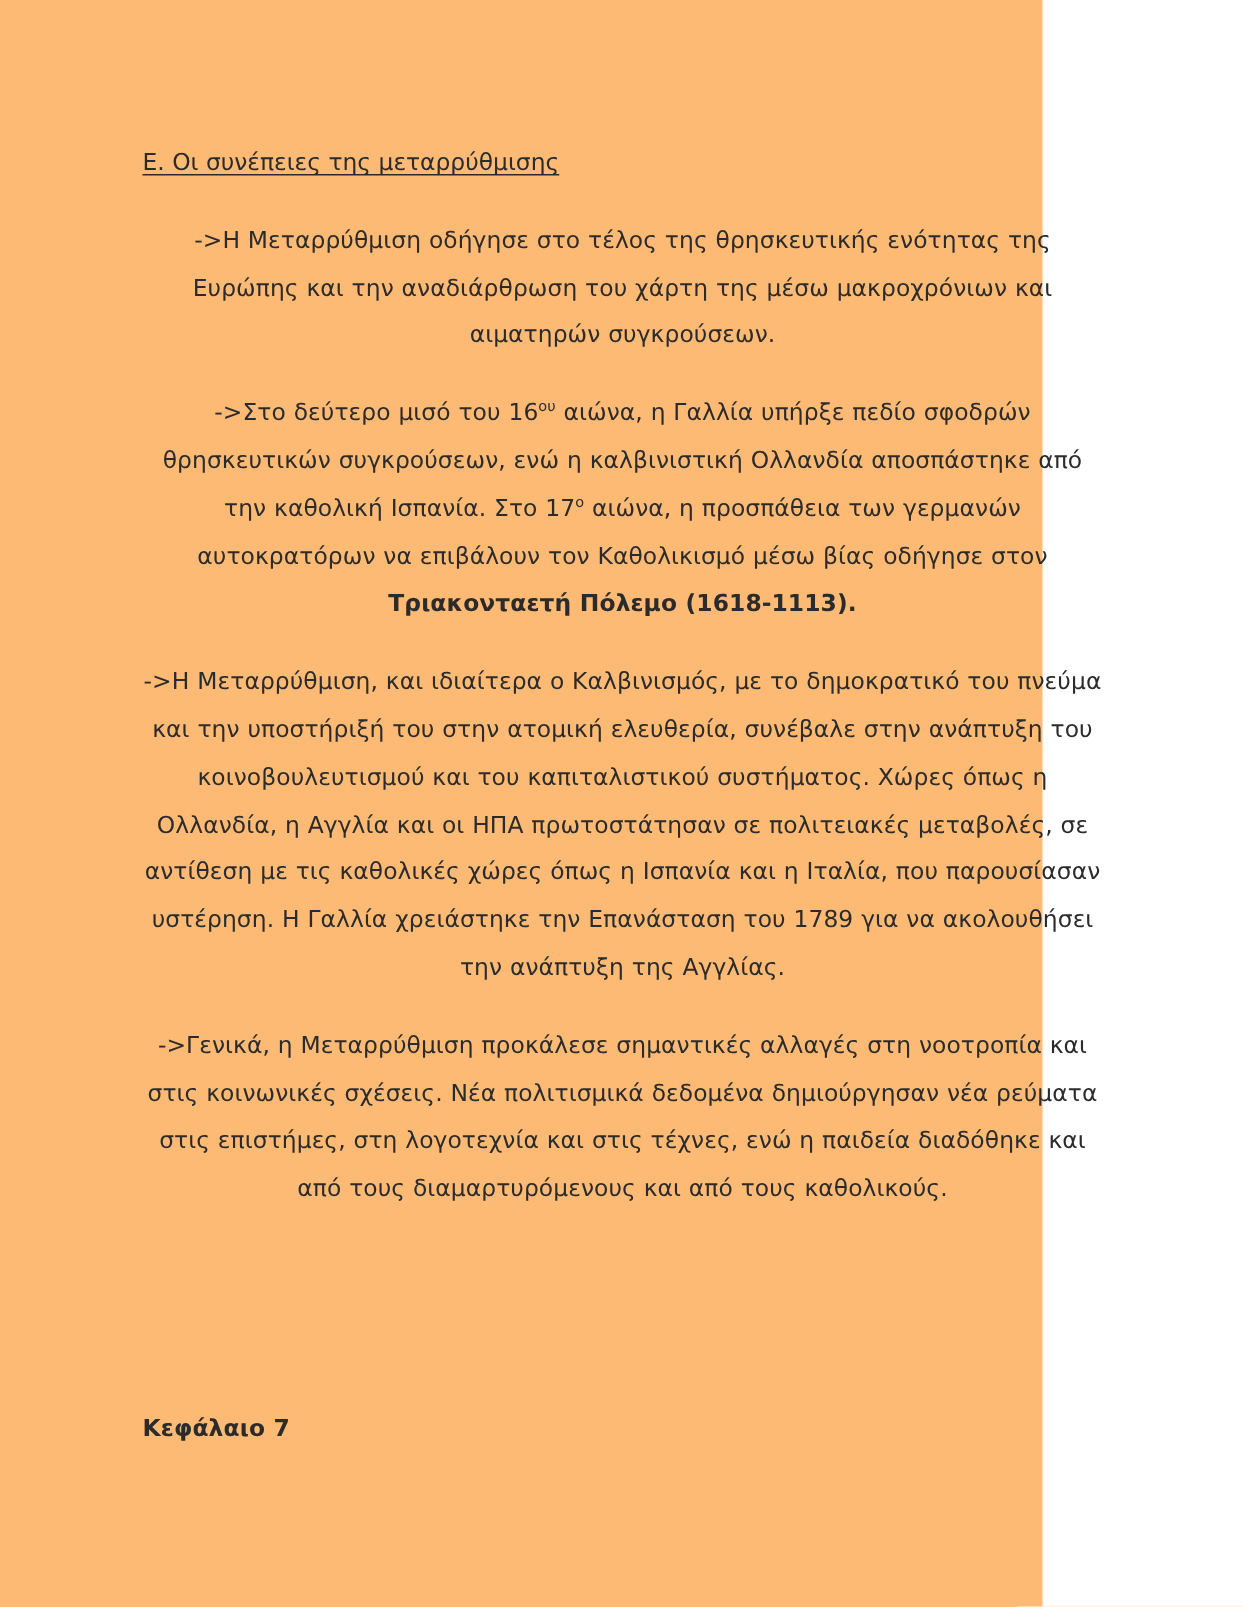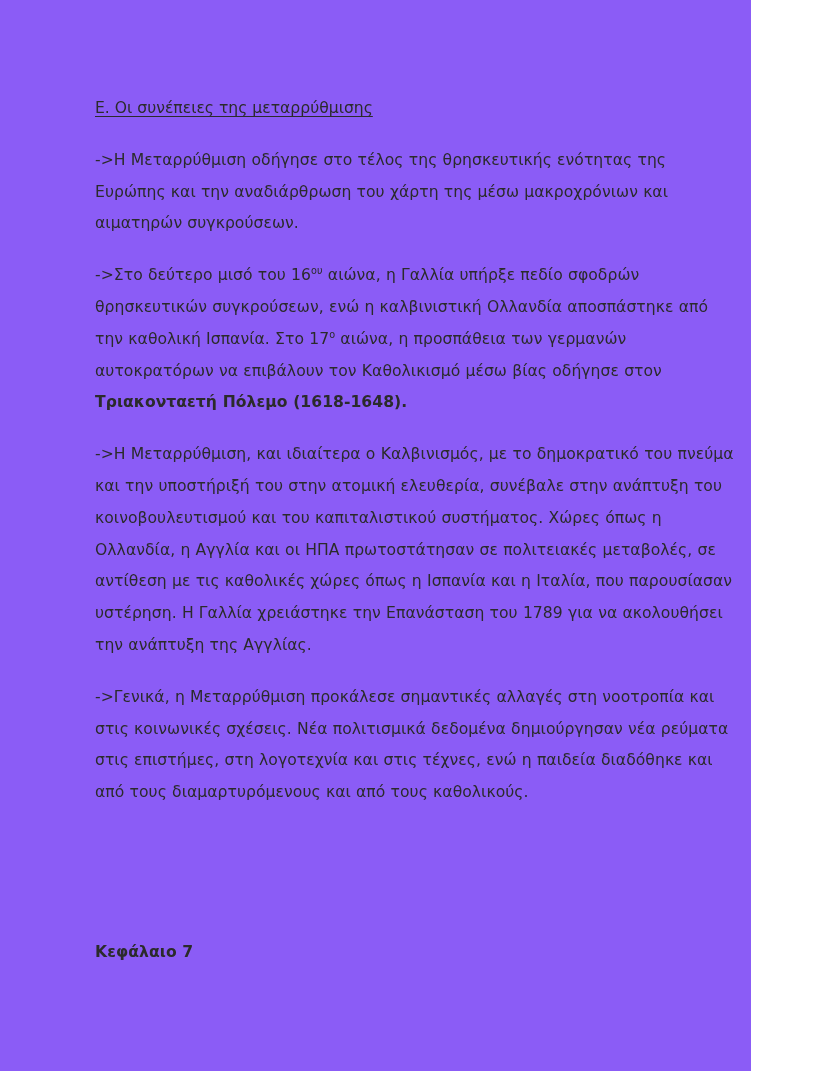--- a/index.html
+++ b/index.html
@@ -13,37 +13,37 @@
     height: 1071px;
     position: relative;
     overflow: hidden;
     font-family: "DejaVu Sans", "Liberation Sans", sans-serif;
     color: #2b2b2b;
     -webkit-font-smoothing: antialiased;
   }
 
   .page {
     box-sizing: border-box;
-    width: 751px;
+    width: 695px;
     height: 1071px;
-    background: #8b5cf6;
+    background: #fdba74;
     padding: 93px 93px 60px 95px;
   }
 
   .content {
     width: 640px;
   }
 
   
   .para {
     font-size: 15.6px;
     line-height: 31.8px;
     letter-spacing: 0.05px;
     margin: 0 0 20px 0;
-    text-align: left;
+    text-align: center;
     word-spacing: 0.2px;
   }
 
   .heading-underline {
     font-size: 15.6px;
     line-height: 31.8px;
     margin: 0 0 20px 0;
     font-weight: 400;
     text-decoration: underline;
     text-underline-offset: 3px;
@@ -81,21 +81,21 @@
 
 <div class="page">
   <div class="content">
 
     <div class="heading-underline">Ε. Οι συνέπειες της μεταρρύθμισης</div>
 
     <p class="para">-&gt;Η Μεταρρύθμιση οδήγησε στο τέλος της θρησκευτικής ενότητας της Ευρώπης και την αναδιάρθρωση του χάρτη της μέσω μακροχρόνιων και αιματηρών συγκρούσεων.</p>
 
 
     <p class="para">
-      <span>-&gt;Στο δεύτερο μισό του 16</span><sup>ου</sup><span> αιώνα, η Γαλλία υπήρξε πεδίο σφοδρών θρησκευτικών συγκρούσεων, ενώ η καλβινιστική Ολλανδία αποσπάστηκε από την καθολική Ισπανία. Στο 17</span><sup>ο</sup><span> αιώνα, η προσπάθεια των γερμανών αυτοκρατόρων να επιβάλουν τον Καθολικισμό μέσω βίας οδήγησε στον </span><b>Τριακονταετή Πόλεμο (1618-1648).</b>
+      <span>-&gt;Στο δεύτερο μισό του 16</span><sup>ου</sup><span> αιώνα, η Γαλλία υπήρξε πεδίο σφοδρών θρησκευτικών συγκρούσεων, ενώ η καλβινιστική Ολλανδία αποσπάστηκε από την καθολική Ισπανία. Στο 17</span><sup>ο</sup><span> αιώνα, η προσπάθεια των γερμανών αυτοκρατόρων να επιβάλουν τον Καθολικισμό μέσω βίας οδήγησε στον </span><b>Τριακονταετή Πόλεμο (1618-1113).</b>
     </p>
 
     <p class="para">-&gt;Η Μεταρρύθμιση, και ιδιαίτερα ο Καλβινισμός, με το δημοκρατικό του πνεύμα και την υποστήριξή του στην ατομική ελευθερία, συνέβαλε στην ανάπτυξη του κοινοβουλευτισμού και του καπιταλιστικού συστήματος. Χώρες όπως η Ολλανδία, η Αγγλία και οι ΗΠΑ πρωτοστάτησαν σε πολιτειακές μεταβολές, σε αντίθεση με τις καθολικές χώρες όπως η Ισπανία και η Ιταλία, που παρουσίασαν υστέρηση. Η Γαλλία χρειάστηκε την Επανάσταση του 1789 για να ακολουθήσει την ανάπτυξη της Αγγλίας.</p>
 
     <p class="para">-&gt;Γενικά, η Μεταρρύθμιση προκάλεσε σημαντικές αλλαγές στη νοοτροπία και στις κοινωνικές σχέσεις. Νέα πολιτισμικά δεδομένα δημιούργησαν νέα ρεύματα στις επιστήμες, στη λογοτεχνία και στις τέχνες, ενώ η παιδεία διαδόθηκε και από τους διαμαρτυρόμενους και από τους καθολικούς.</p>
 
     <div class="section-gap"></div>
 
     <div class="heading-bold tight">Κεφάλαιο 7</div>
 

